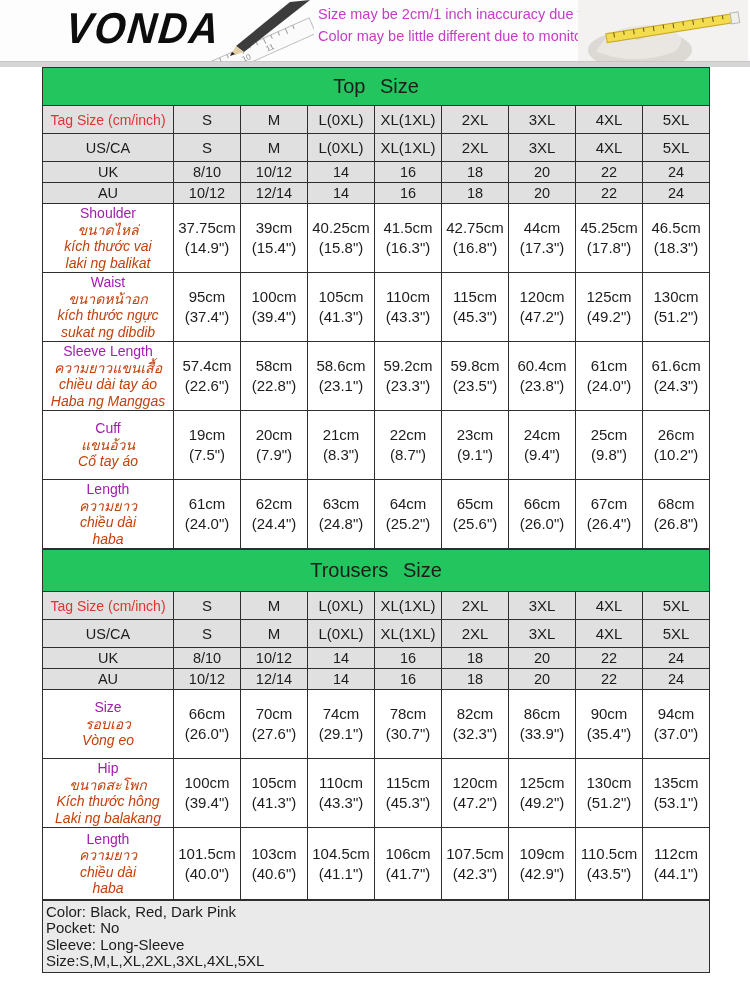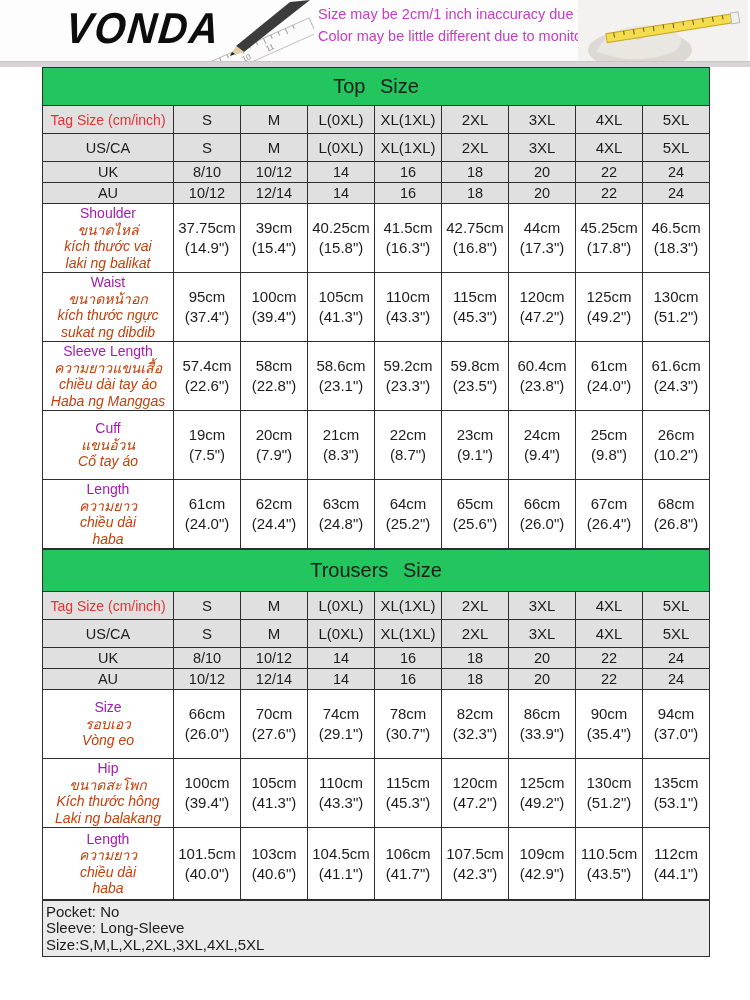--- a/index.html
+++ b/index.html
@@ -545,18 +545,19 @@
             <td>
               <div class="value-cm">112cm</div>
               <div class="value-inch">(44.1")</div>
             </td>
           </tr>
         </tbody>
       </table>
     </div>
 
   <div class="footer" id="footer">
+      <div class="footer-line">Color: Black, Red, Dark Pink</div>
       <div class="footer-line">Pocket: No</div>
       <div class="footer-line">Sleeve: Long-Sleeve</div>
       <div class="footer-line">Size:S,M,L,XL,2XL,3XL,4XL,5XL</div>
     </div>
 
 </div>
 
 </body></html>

